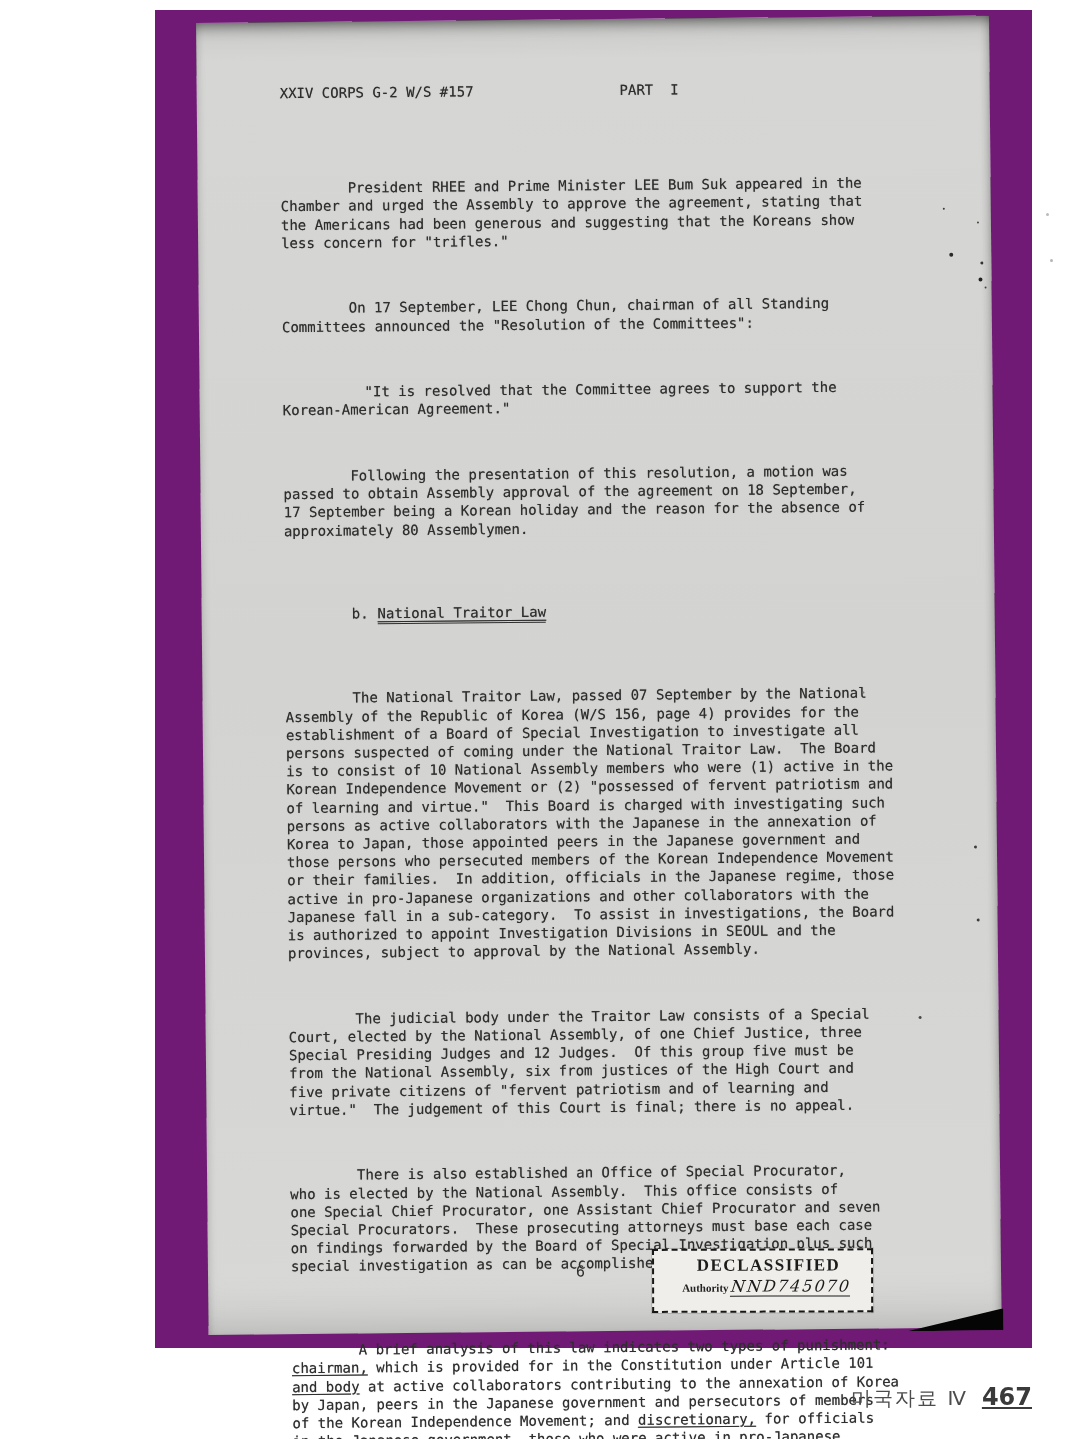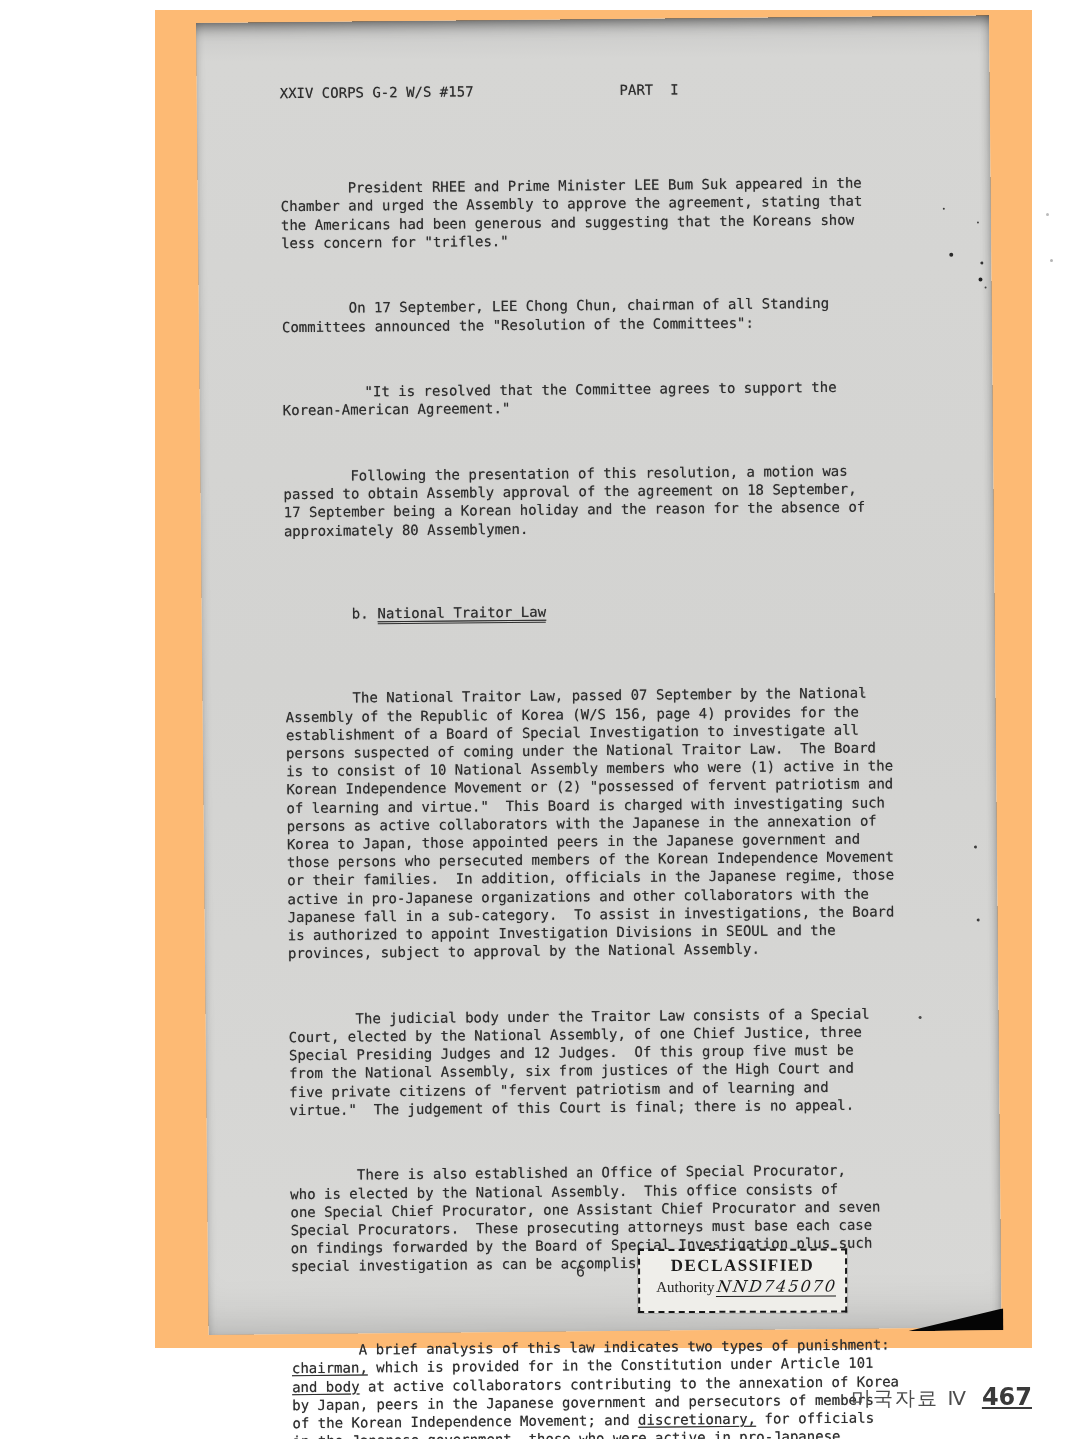--- a/index.html
+++ b/index.html
@@ -3,21 +3,21 @@
 <meta charset="utf-8">
 <style>
   html,body{margin:0;padding:0;}
   body{
     width:1080px;height:1439px;position:relative;background:#ffffff;
     font-family:"DejaVu Sans Mono","Liberation Mono",monospace;
     overflow:hidden;
   }
   .backdrop{
     position:absolute;left:155px;top:10px;width:877px;height:1338px;
-    background:#fdba74;
+    background:#701a75;
   }
   .paper{
     position:absolute;left:41px;top:13px;width:793px;height:1312px;
     background:linear-gradient(180deg,#c9c9c8 0%,#d6d6d4 3%,#d3d3d1 50%,#d8d8d6 100%);
     transform:rotate(-0.55deg);transform-origin:top left;
     box-shadow:
       inset 0 12px 16px -10px rgba(0,0,0,.65),
       inset -7px 0 12px -9px rgba(0,0,0,.40),
       inset 6px 0 10px -9px rgba(0,0,0,.25),
       inset 0 -45px 55px -50px rgba(0,0,0,.28);
@@ -42,34 +42,35 @@
   .heading .title{
     text-decoration:underline;text-underline-offset:3px;
     border-bottom:1px solid #2e2e2e;padding-bottom:2px;
   }
   .u{text-decoration:underline;text-underline-offset:2px;}
   .page-number{
     position:absolute;left:368px;top:1243px;
     font-size:15px;color:#2e2e2e;
   }
   .stamp{
-    position:absolute;left:430px;top:1231px;width:205px;height:60px;
+    position:absolute;left:444px;top:1231px;width:205px;height:60px;
     background:#efeeea;border:2px dashed #161616;
     transform:rotate(0.4deg);
     box-shadow:0 0 0 1px rgba(0,0,0,.15);
+    padding-left:12px;
   }
   .stamp-title{
     margin-top:5px;text-align:center;
     font-family:"Liberation Serif","DejaVu Serif",serif;
     font-weight:bold;font-size:17px;letter-spacing:1.5px;color:#1c1c1c;
   }
   .stamp-row{margin-top:1px;padding-left:16px;white-space:nowrap;}
   .stamp-authority{
     font-family:"Liberation Serif","DejaVu Serif",serif;
-    font-size:15px;color:#222;
+    font-size:11px;color:#222;font-weight:bold;
   }
   .stamp-number{
     display:inline-block;margin-left:3px;
     font-family:"DejaVu Serif","Liberation Serif",serif;
     font-style:italic;font-size:16px;letter-spacing:2px;color:#1b1b1b;
     border-bottom:1.6px solid #1b1b1b;transform:skewX(-7deg);
   }
   .book-footer{
     position:absolute;left:0;top:1383px;width:1032px;text-align:right;
     font-family:"DejaVu Sans","Liberation Sans",sans-serif;

